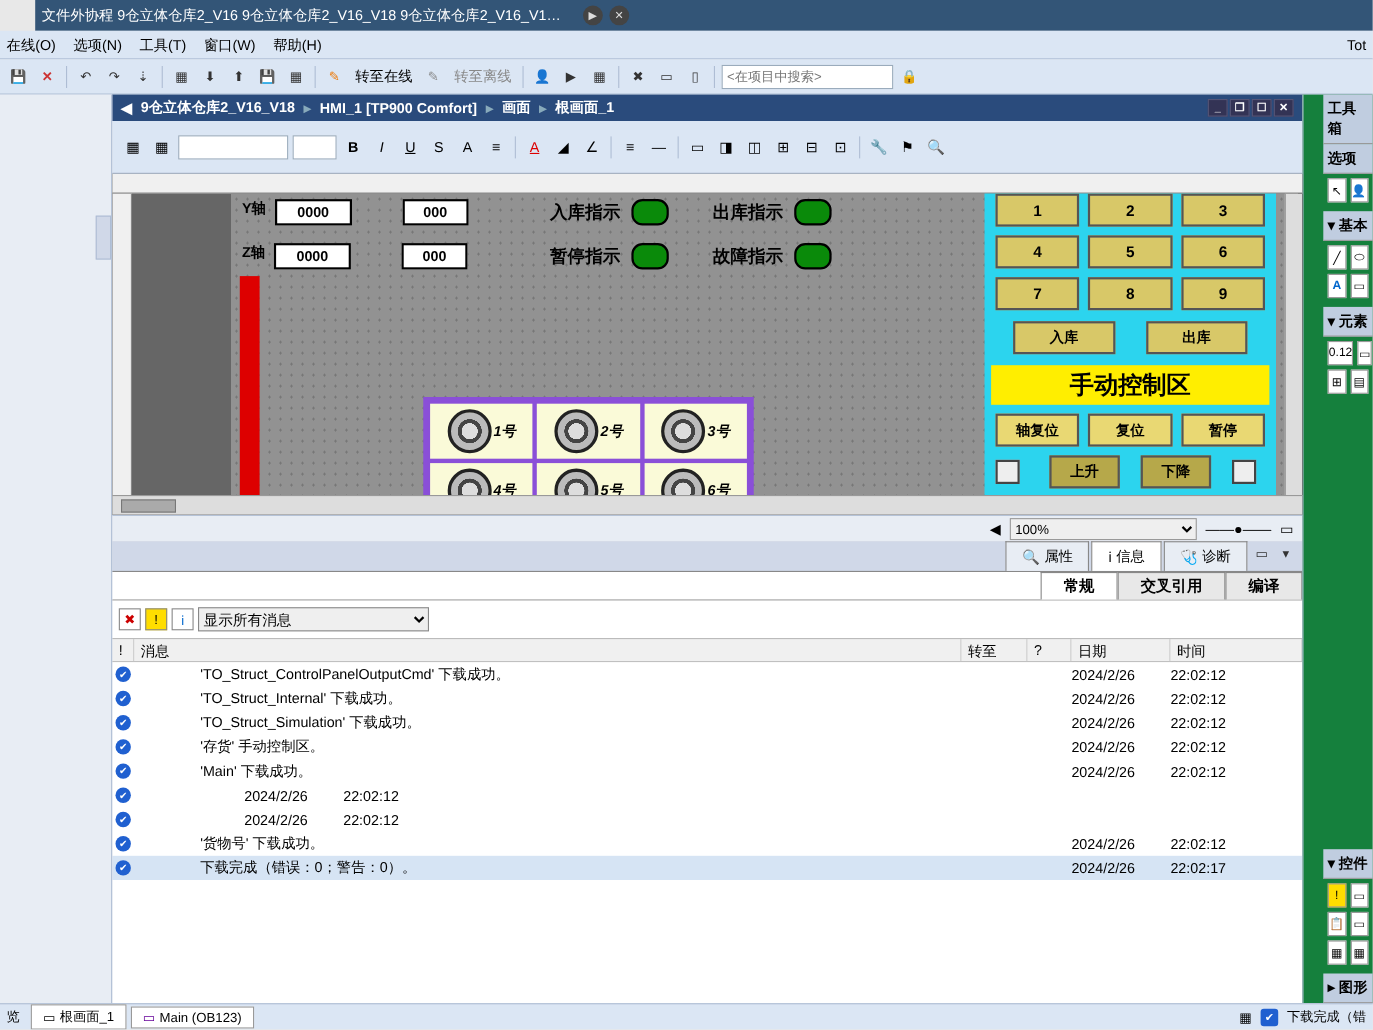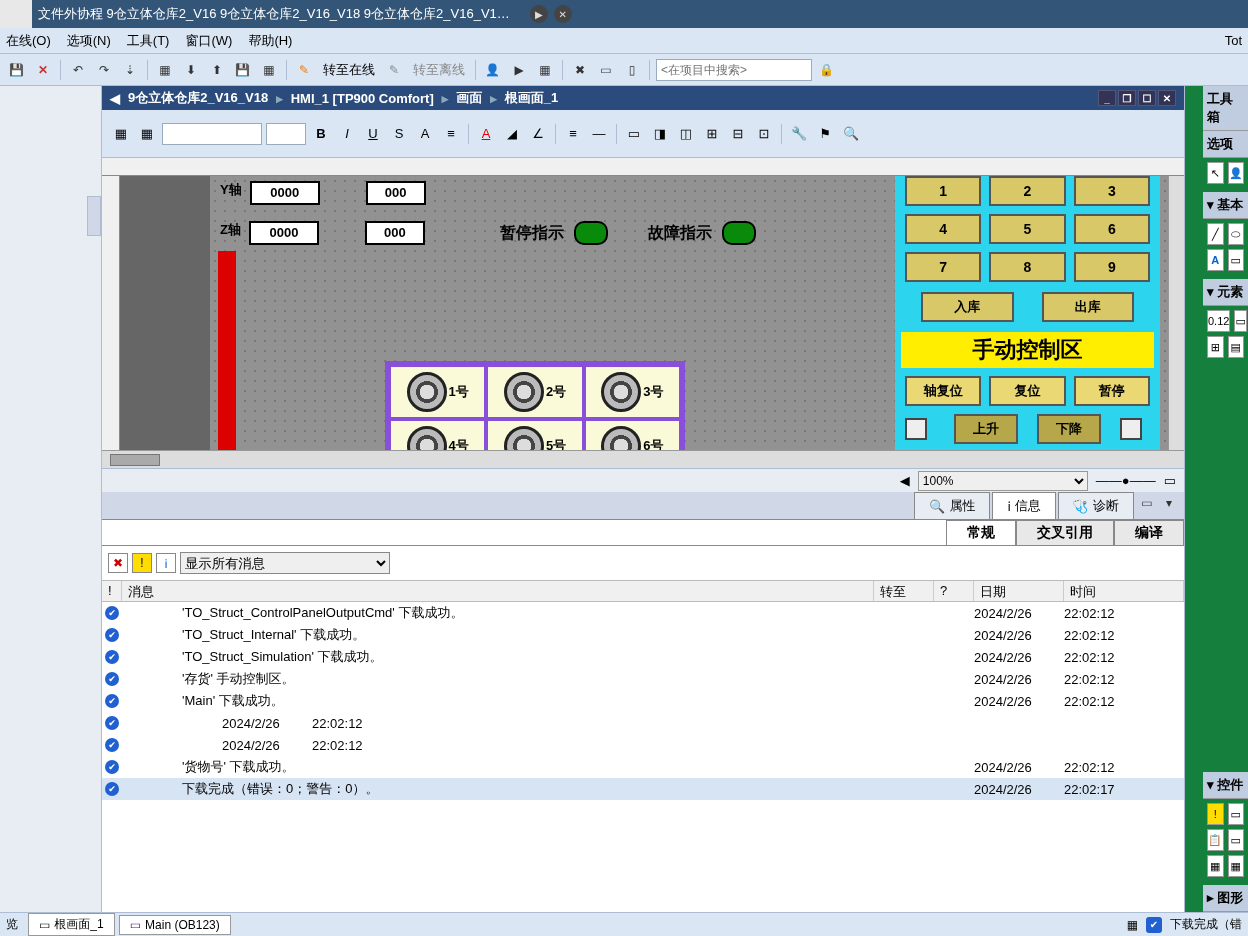--- a/index.html
+++ b/index.html
@@ -55,21 +55,21 @@
 .io-btn { flex: 1; height: 30px; background: #d8c868; border: 2px solid #555; display: flex; align-items: center; justify-content: center; font-weight: bold; }
 
 .manual-title { background: #ffee00; height: 36px; display: flex; align-items: center; justify-content: center; font-size: 22px; font-weight: bold; margin: 4px 0; }
 .manual-grid { display: grid; grid-template-columns: repeat(3,1fr); gap: 8px; padding: 4px; }
 .manual-btn { height: 30px; background: #e9d873; border: 2px solid #555; display: flex; align-items: center; justify-content: center; font-weight: bold; }
 .move-grid { display: grid; grid-template-columns: 30px 1fr 1fr 30px; gap: 19px; padding: 4px; align-items: center; }
 .chk { width: 22px; height: 22px; background: #eee; border: 2px solid #444; }
 .move-btn { height: 30px; background: #b6a84a; border: 2px solid #555; display: flex; align-items: center; justify-content: center; font-weight: bold; }
 
 .rack { position: absolute; left: 175px; top: 185px; width: 300px; height: 170px; border: 4px solid #8a4fd8; background: #8a4fd8; display: grid; grid-template-columns: repeat(3,1fr); grid-template-rows: repeat(3,1fr); gap: 4px; padding: 2px; }
-.cell { background: #fafad8; display: flex; align-items: center; justify-content: center; font-weight: bold; font-size: 13px; position: relative; }
+.cell { background: #fafad8; display: flex; align-items: center; justify-content: center; font-weight: bold; font-size: 13px; position: relative; font-style: italic; }
 .wheel { width: 40px; height: 40px; border-radius: 50%; border: 3px solid #222; background: radial-gradient(#ddd 30%, #444 31%, #444 45%, #bbb 46%); position: relative; margin-right: 2px; }
 
 .hscroll { height: 18px; background: #ddd; border-top: 1px solid #999; display: flex; align-items: center; }
 .hscroll .thumb { width: 50px; height: 12px; background: #aaa; border: 1px solid #777; margin-left: 8px; }
 .zoom-bar { height: 24px; background: #e8edf4; display: flex; align-items: center; padding: 0 8px; gap: 8px; border-top: 1px solid #aebdd4; }
 .zoom-select { width: 170px; height: 20px; border: 1px solid #999; font-size: 12px; }
 
 .tabs-row { height: 28px; background: #d0d8e8; display: flex; align-items: flex-end; padding: 0 4px; border-bottom: 1px solid #888; }
 .ptab { padding: 4px 14px; background: #e8edf4; border: 1px solid #888; border-bottom: none; margin-right: 2px; font-size: 13px; display: inline-flex; align-items: center; gap: 4px; }
 .ptab.active { background: #fff; }
@@ -236,20 +236,27 @@
                   <span style="width:30px"></span>
                   <span class="axis-field" style="width:60px">000</span>
                 </div>
                 <div class="axis-row" style="left:10px;top:45px">
                   <span>Z轴</span>
                   <span class="axis-field">0000</span>
                   <span style="width:30px"></span>
                   <span class="axis-field" style="width:60px">000</span>
                 </div>
 
+                <div class="led-row" style="left:290px;top:5px">
+                  <span>入库指示</span>
+                  <span class="led"></span>
+                  <span style="width:20px"></span>
+                  <span>出库指示</span>
+                  <span class="led"></span>
+                </div>
                 <div class="led-row" style="left:290px;top:45px">
                   <span>暂停指示</span>
                   <span class="led"></span>
                   <span style="width:20px"></span>
                   <span>故障指示</span>
                   <span class="led"></span>
                 </div>
 
                 <div class="keypad">
                   <div class="keypad-grid" id="keypad-grid">

